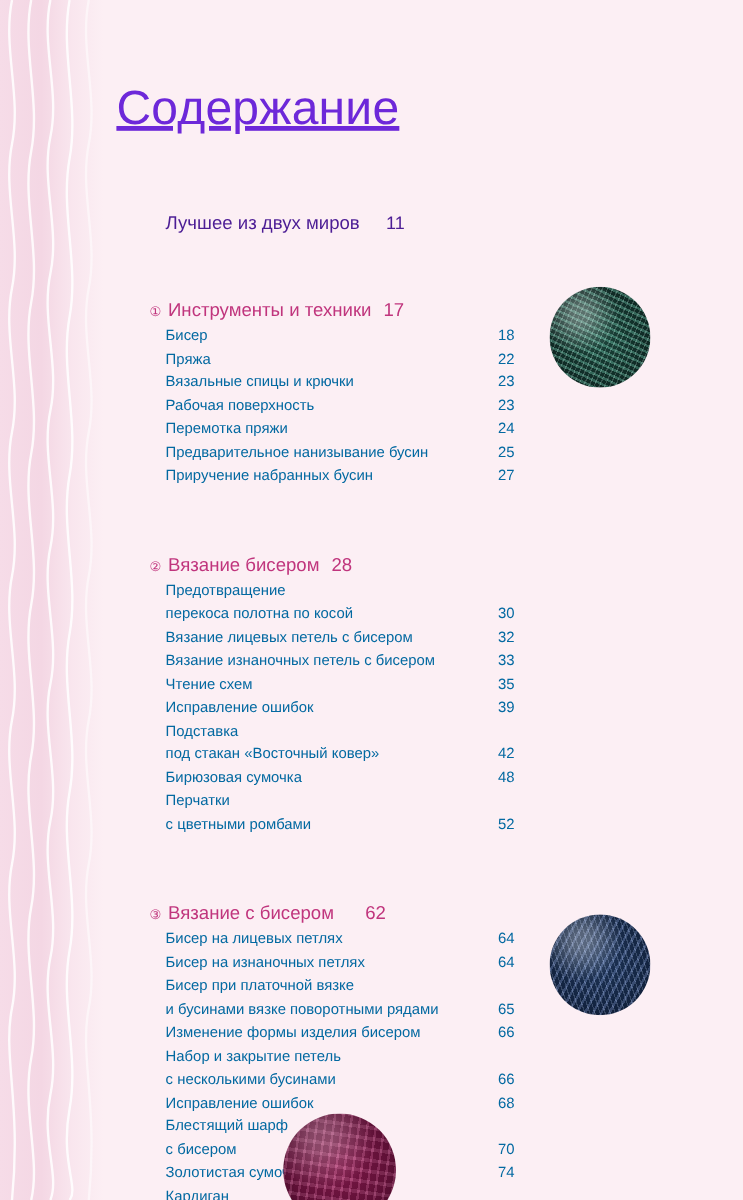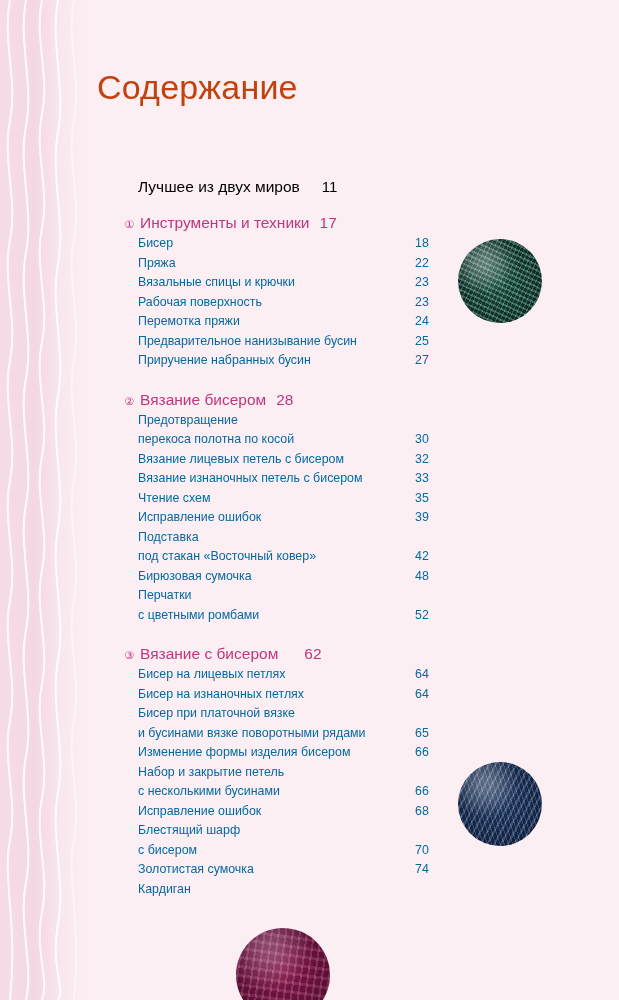--- a/index.html
+++ b/index.html
@@ -29,39 +29,40 @@
   .page {
     position: absolute;
     left: 86px; top: 0;
     width: 533px; height: 1000px;
   }
 
   .toc-title {
     position: absolute;
     left: 11px;
     top: 68px;
-    font-size: 34px;
-    color: #c2410c;
+    font-size: 40px;
+    color: #6d28d9;
     letter-spacing: 0.2px;
     font-weight: normal;
     margin: 0;
+    text-decoration: underline;
   }
 
   .toc {
     position: absolute;
     left: 52px;
     top: 178px;
     width: 400px;
   }
 
   
   .chapter-head {
     display: flex;
     align-items: baseline;
-    color: #000000;
+    color: #4c1d95;
     font-size: 15.5px;
     margin: 0 0 6px 0;
   }
   .chapter-head .txt { white-space: nowrap; }
   .chapter-head .pg {
     margin-left: 22px;
     font-size: 15px;
   }
 
   .group { margin-top: 18px; }
@@ -75,21 +76,21 @@
   }
   .group-head .circ {
     display: inline-block;
     width: 13px; height: 13px;
     line-height: 13px;
     text-align: center;
     font-size: 11px;
     margin-right: 4px;
     color: #c0357d;
   }
-  .group-head .g-title { white-space: nowrap; }
+  .group-head .g-title { white-space: nowrap; margin-top: 36px; }
   .group-head .g-page { margin-left: 10px; }
   .group-head.wide .g-page { margin-left: 26px; }
 
   .rows { margin-top: 2px; }
 
   .row {
     position: relative;
     height: 19.5px;
     font-size: 12.4px;
     color: #0369a1;

